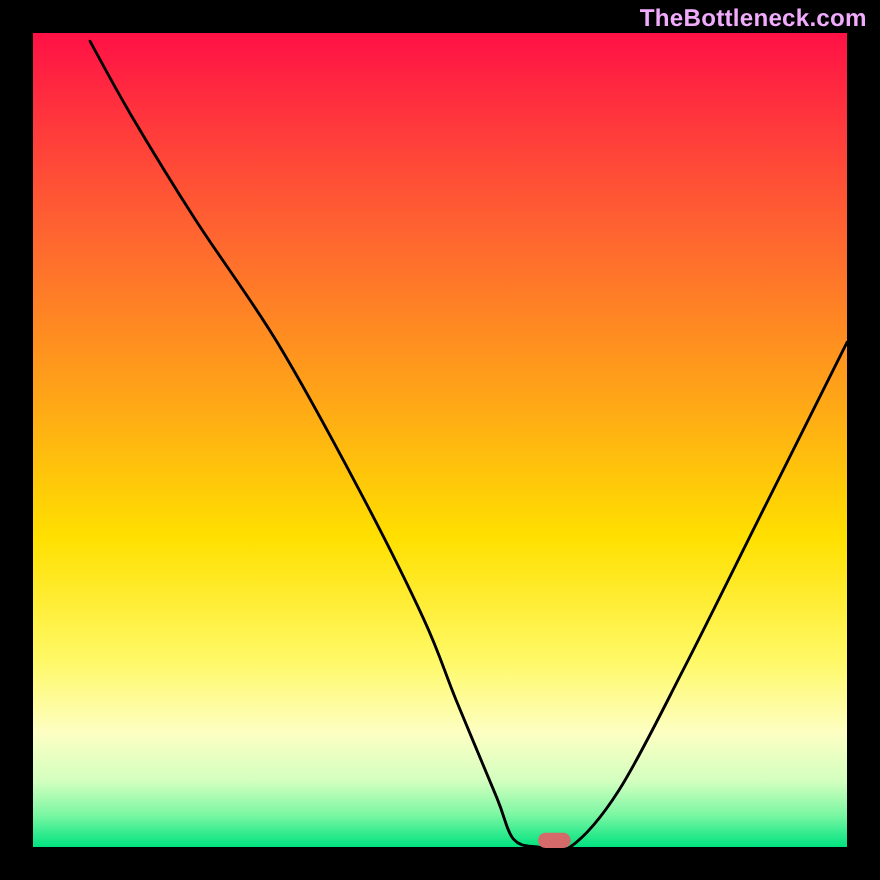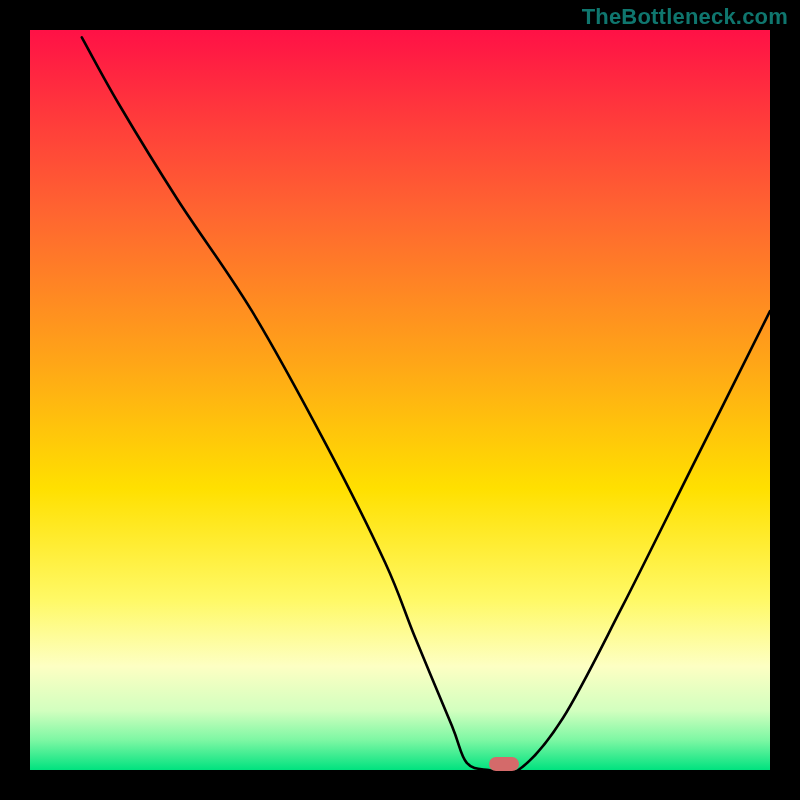--- a/index.html
+++ b/index.html
@@ -33,21 +33,21 @@
       #fdffc3 86%,
       #d2ffbf 92%,
       #7cf7a3 96%,
       #00e27f 100%
     );
   }
   .watermark {
     position: absolute;
     top: 4px;
     right: 12px;
-    color: #0f766e;
+    color: #f0abfc;
     font-size: 22px;
     font-weight: 600;
     letter-spacing: 0.2px;
     user-select: none;
   }
   svg.curve {
     position: absolute;
     left: 0;
     top: 0;
     width: 740px;

